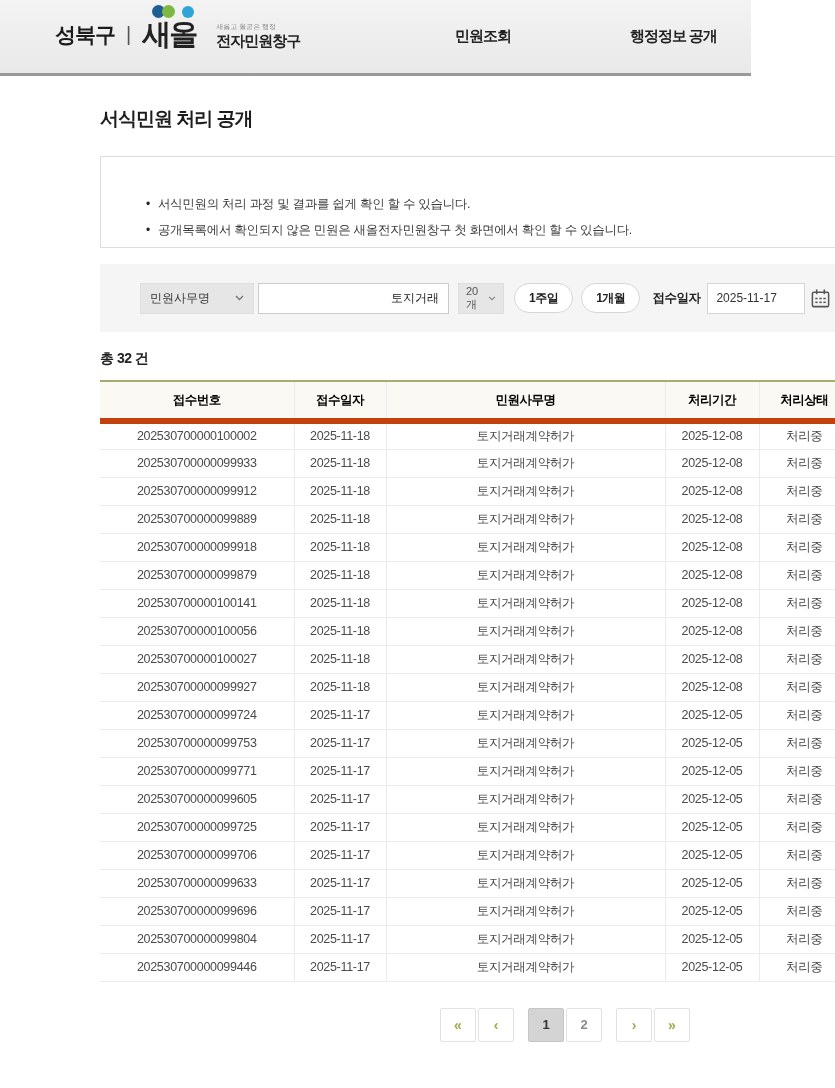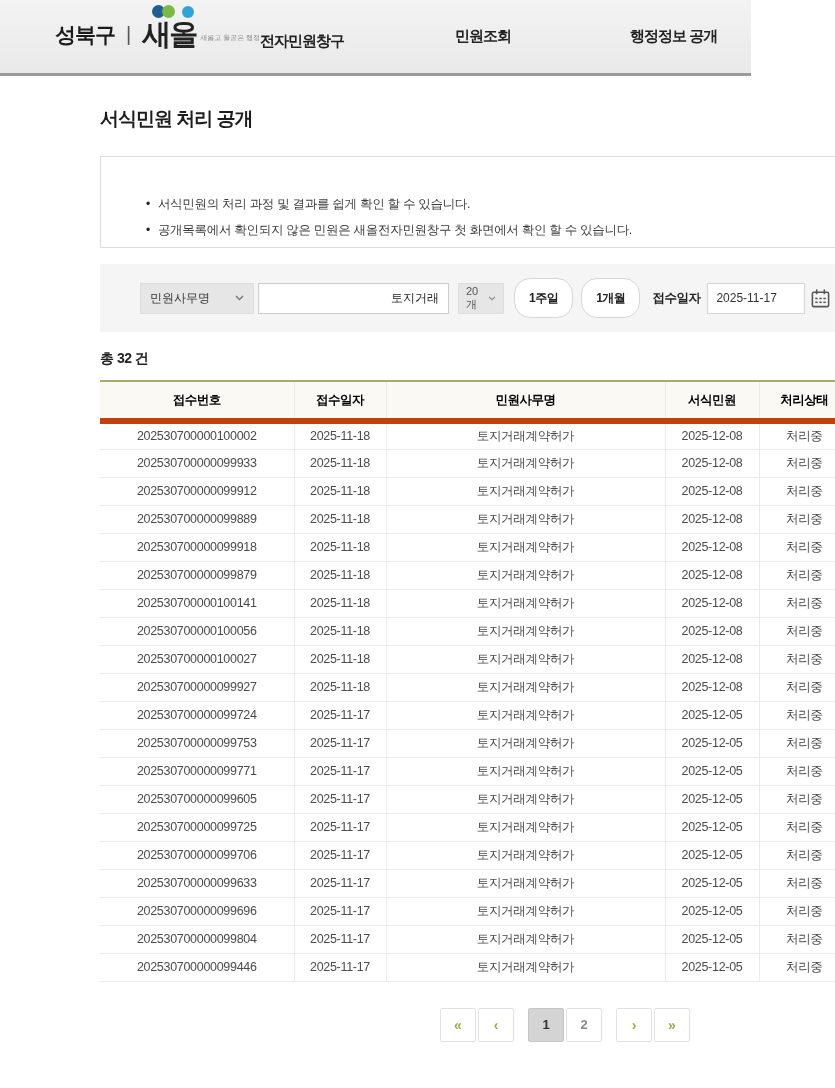--- a/index.html
+++ b/index.html
@@ -13,25 +13,25 @@
   .logo { position:absolute; left:55px; top:20px; display:flex; align-items:center; }
   .logo-district { font-size:21px; font-weight:bold; color:#1b1b1b; letter-spacing:-1px; }
   .logo-sep { font-size:20px; font-weight:300; color:#555; margin:0 11px; }
   .logo-saeol-wrap { position:relative; display:flex; align-items:flex-end; }
   .dots { position:absolute; top:-15px; left:10px; display:flex; align-items:center; }
   .dot { border-radius:50%; }
   .dot-1 { width:13px; height:13px; }
   .dot-2 { width:13px; height:13px; margin-left:-3px; }
   .dot-3 { width:12px; height:12px; margin-left:7px; }
   .logo-saeol { font-size:29px; font-weight:bold; color:#222; letter-spacing:-2px; line-height:1;text-align:center; }
-  .logo-right { display:flex; flex-direction:row; margin-left:4px; padding-bottom:1px; }
+  .logo-right { display:flex; flex-direction:column; margin-left:20px; padding-bottom:1px; }
   .logo-tagline { font-size:7px; color:#8a8a8a; letter-spacing:0; margin-bottom:1px; }
   .logo-suffix { font-size:15px; font-weight:bold; color:#222; letter-spacing:-1px; line-height:1; }
   .nav-item { position:absolute; top:27px; font-size:15px; font-weight:bold;
-    color:#222; letter-spacing:-1px; cursor:pointer; }
+    color:#222; letter-spacing:-1px; cursor:pointer;font-family:Liberation Serif, serif; }
   .nav-1 { left:455px; }
   .nav-2 { left:630px; }
 
   
   .main { width:930px; margin-left:100px; }
   .page-title { margin-top:30px; font-size:19px; font-weight:bold; color:#1d1d1d; letter-spacing:-1px; }
 
   .notice-box { margin-top:24px; border:1px solid #ddd; background:#fff;
     padding:34px 45px 14px; height:92px; }
   .notice-item { display:flex; align-items:flex-start; font-size:12.5px; color:#3c3c3c;
@@ -41,21 +41,21 @@
   .filter-bar { margin-top:16px; height:68px; background:#f5f5f5;
     display:flex; align-items:center; padding-left:40px; }
   .ctrl { height:31px; display:flex; align-items:center; }
   .select { background:#e6e6e6; border:1px solid #dedede; padding:0 9px;
     justify-content:space-between; font-size:12px; color:#333; cursor:pointer; }
   .select-field { width:114px; }
   .select-size { width:46px; margin-left:9px; font-size:11px; color:#555; padding:0 7px; }
   .chev { margin-left:6px; flex:0 0 auto; }
   .text-input { width:191px; margin-left:4px; border:1px solid #ccc; background:#fff;
     font-size:12px; color:#222; padding:0 9px; outline:none; height:31px;text-align:right; }
-  .pill { margin-left:10px; height:40px; padding:0 14px; background:#fff;
+  .pill { margin-left:10px; height:30px; padding:0 14px; background:#fff;
     border:1px solid #d6d6d6; border-radius:16px; font-size:12px; font-weight:bold;
     color:#222; letter-spacing:-0.5px; cursor:pointer; display:flex; align-items:center; }
   .pill + .pill { margin-left:8px; }
   .date-label { margin-left:12px; font-size:12.5px; font-weight:bold; color:#222; letter-spacing:-0.5px; }
   .date-input { width:98px; margin-left:7px; border:1px solid #d5d5d5; background:#fff;
     font-size:12px; color:#333; padding:0 8px; outline:none; height:31px; }
   .cal-btn { margin-left:5px; background:none; border:none; cursor:pointer; display:flex; align-items:center; }
 
   .total-line { margin-top:18px; font-size:14px; font-weight:bold; color:#222; letter-spacing:-0.5px; }
 
@@ -162,21 +162,21 @@
         <col class="c2">
         <col class="c3">
         <col class="c4">
         <col class="c5">
       </colgroup>
     <thead>
       <tr>
         <th>접수번호</th>
         <th>접수일자</th>
         <th>민원사무명</th>
-        <th>서식민원</th>
+        <th>처리기간</th>
         <th>처리상태</th>
       </tr>
     </thead>
     <tbody>
 
     <tr>
           <td>202530700000100002</td>
           <td>2025-11-18</td>
           <td>토지거래계약허가</td>
           <td>2025-12-08</td>

